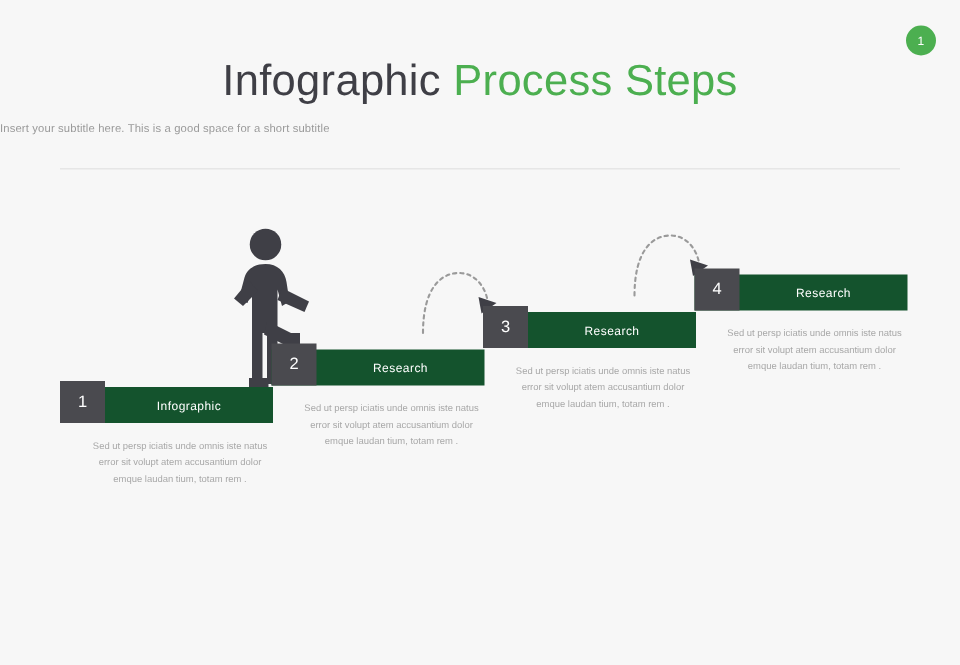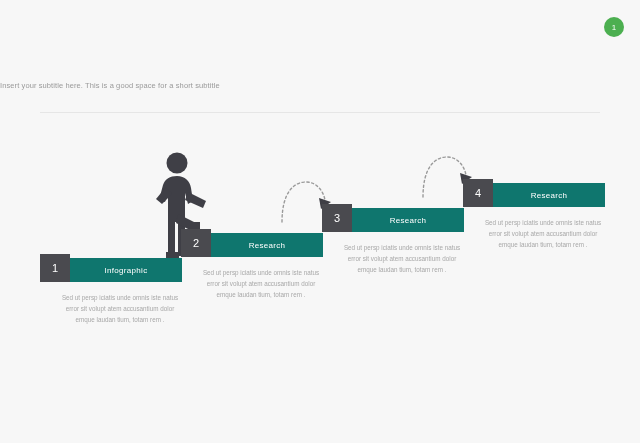--- a/index.html
+++ b/index.html
@@ -82,21 +82,21 @@
   
   .step {
     position: absolute;
   }
   .step-bar {
     position: absolute;
     left: 0;
     top: 0;
     height: 24px;
     width: 142px;
-    background: #0f766e;
+    background: #14532d;
     display: flex;
     align-items: center;
   }
   .step-num {
     position: absolute;
     left: 0;
     top: -4px;
     width: 30px;
     height: 28px;
     background: #4a4a4f;
@@ -142,20 +142,23 @@
     top: 152px;
   }
 </style>
 </head>
 <body>
 
 <div id="slide">
 
   <div class="page-badge">1</div>
 
+  <div class="title-wrap">
+    <span class="title-dark">Infographic</span><span class="title-dark">&nbsp;</span><span class="title-green">Process Steps</span>
+  </div>
 
   <div class="subtitle">Insert your subtitle here. This is a good space for a short subtitle</div>
 
   <div class="divider"></div>
 
   <div class="figure">
     <svg width="56" height="108" viewBox="0 0 56 108" xmlns="http://www.w3.org/2000/svg">
       <circle cx="25" cy="11" r="10.5" fill="#3f3f46"></circle>
       <path d="M25 24 C33 24 38 29 39 36 L41 49 L36 52 L33 41 L33 104 L26 104 L26 70 L23 70 L23 104 L16 104 L16 41 L13 50 L7 48 L11 33 C13 27 18 24 25 24 Z" fill="#3f3f46"></path>
       <path d="M36 40 L54 49 L51 56 L33 48 Z" fill="#3f3f46"></path>

